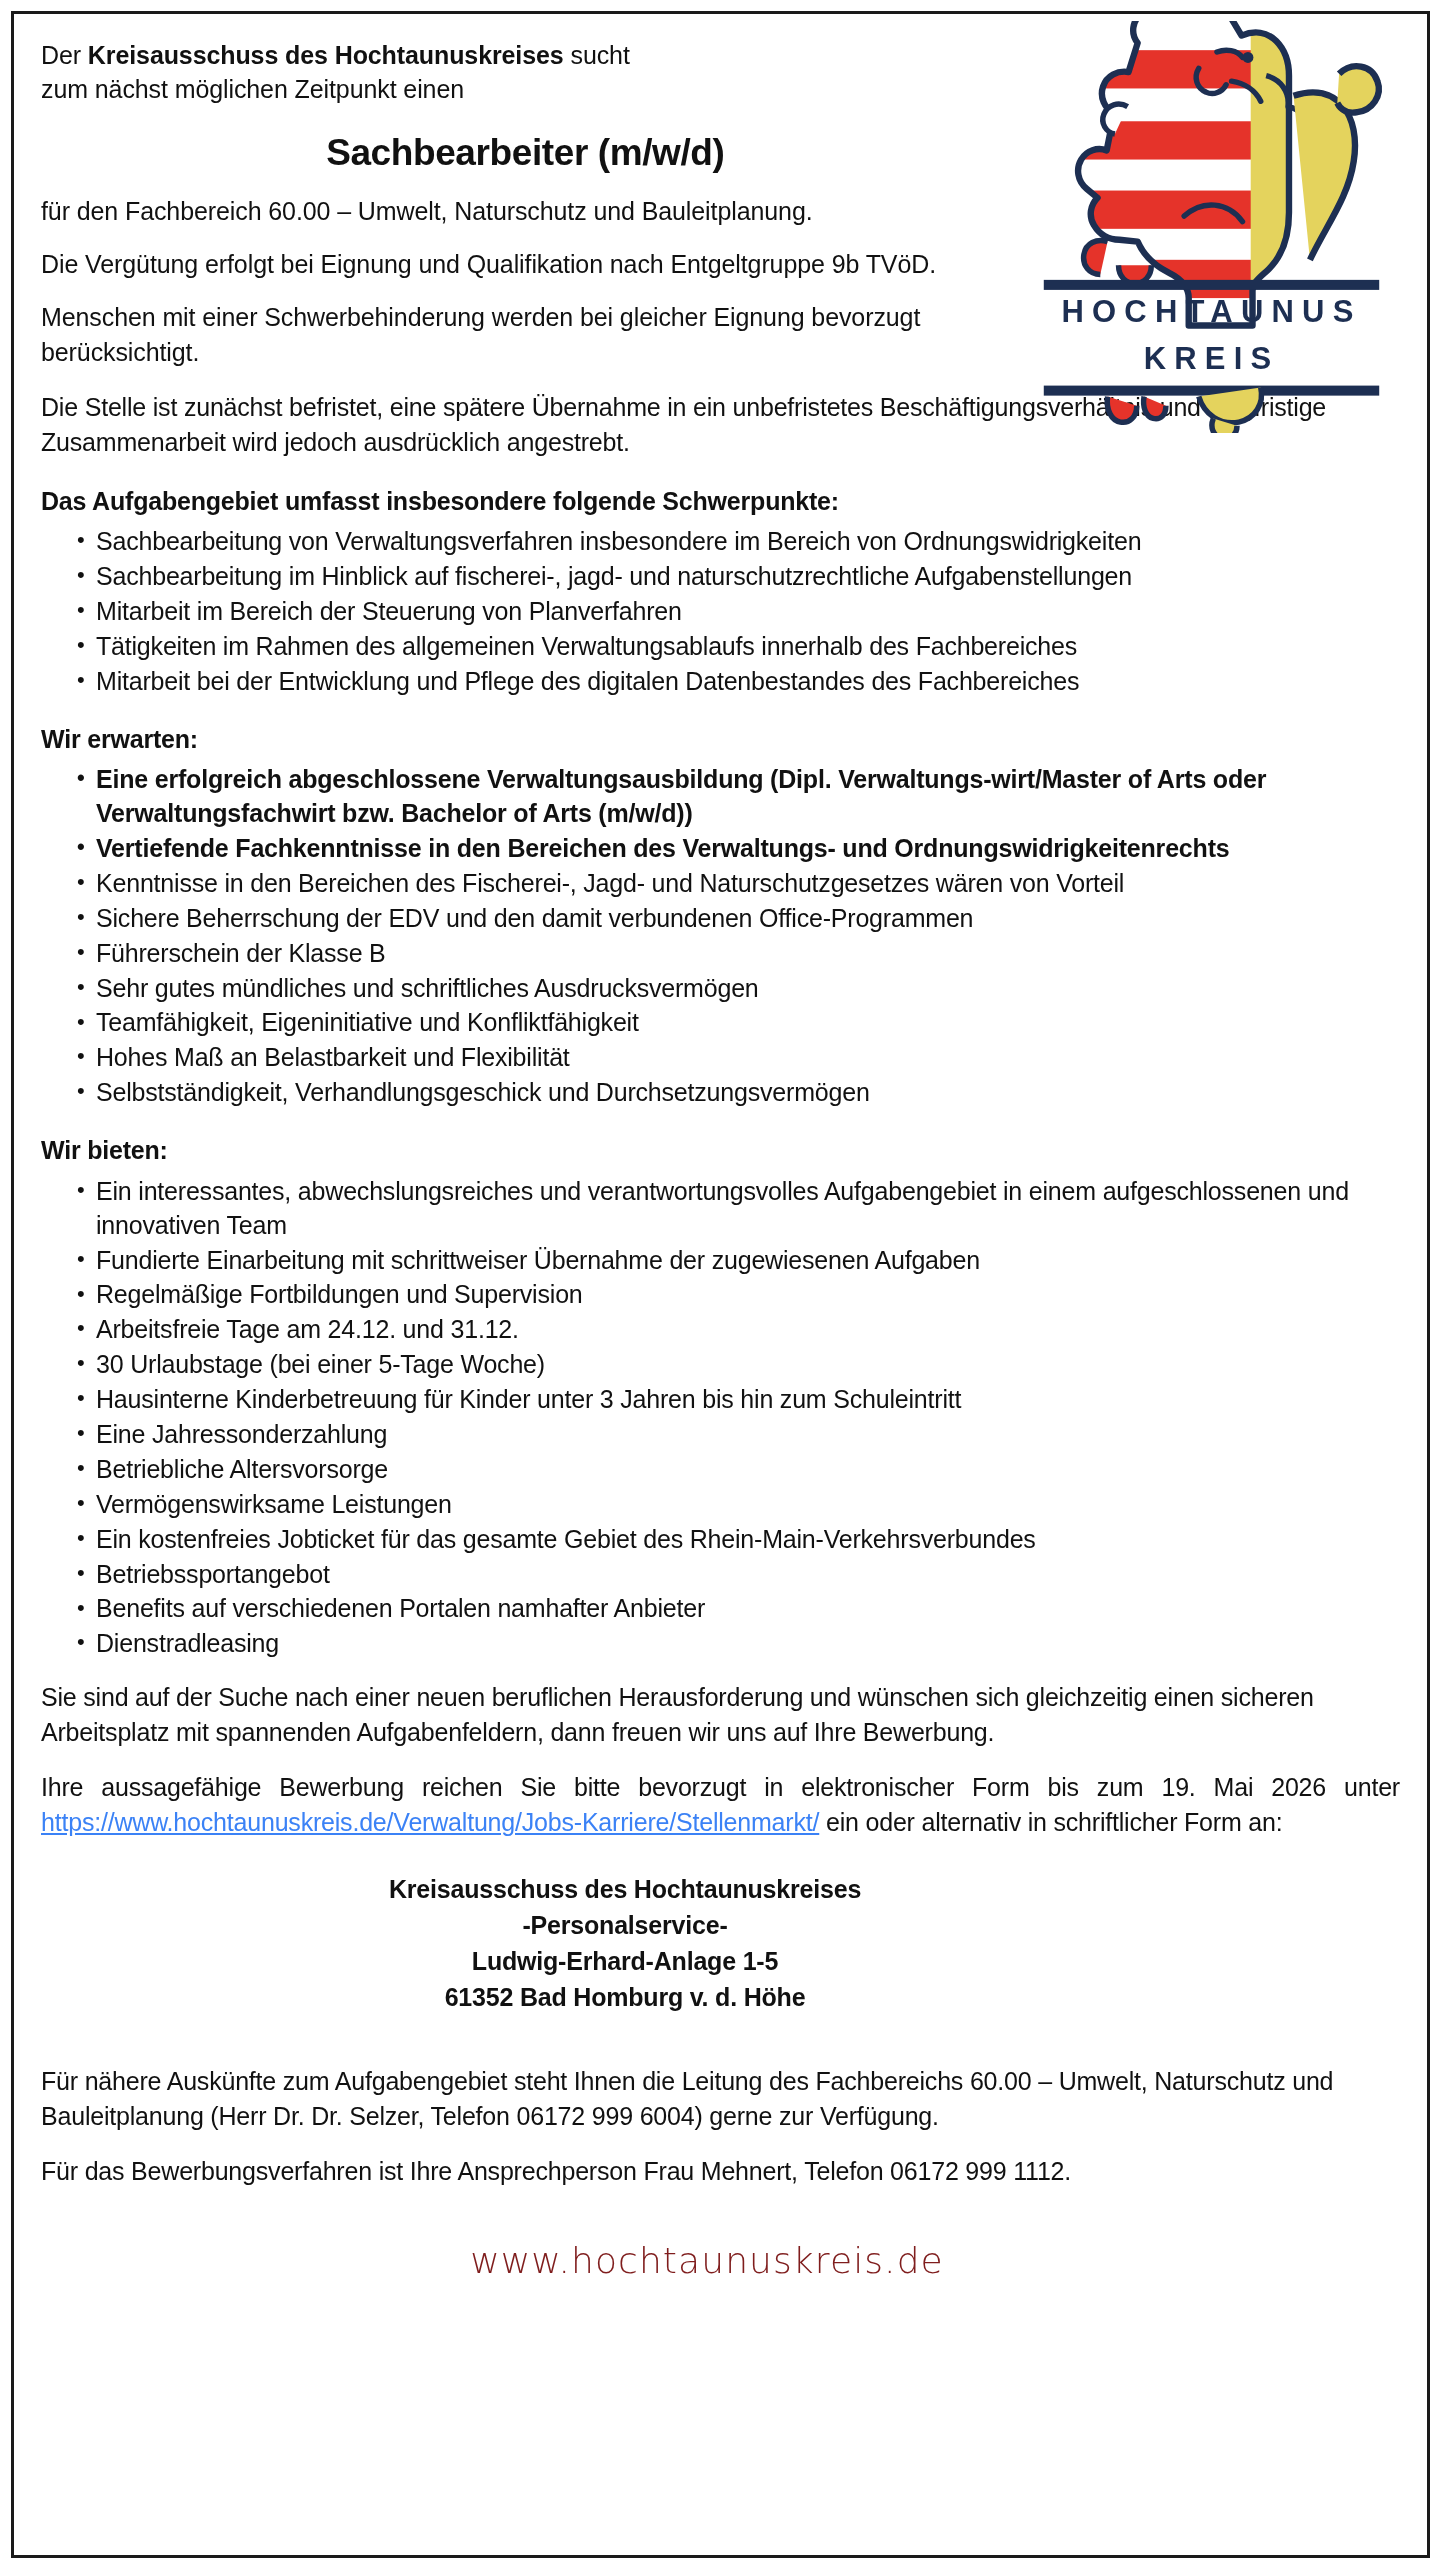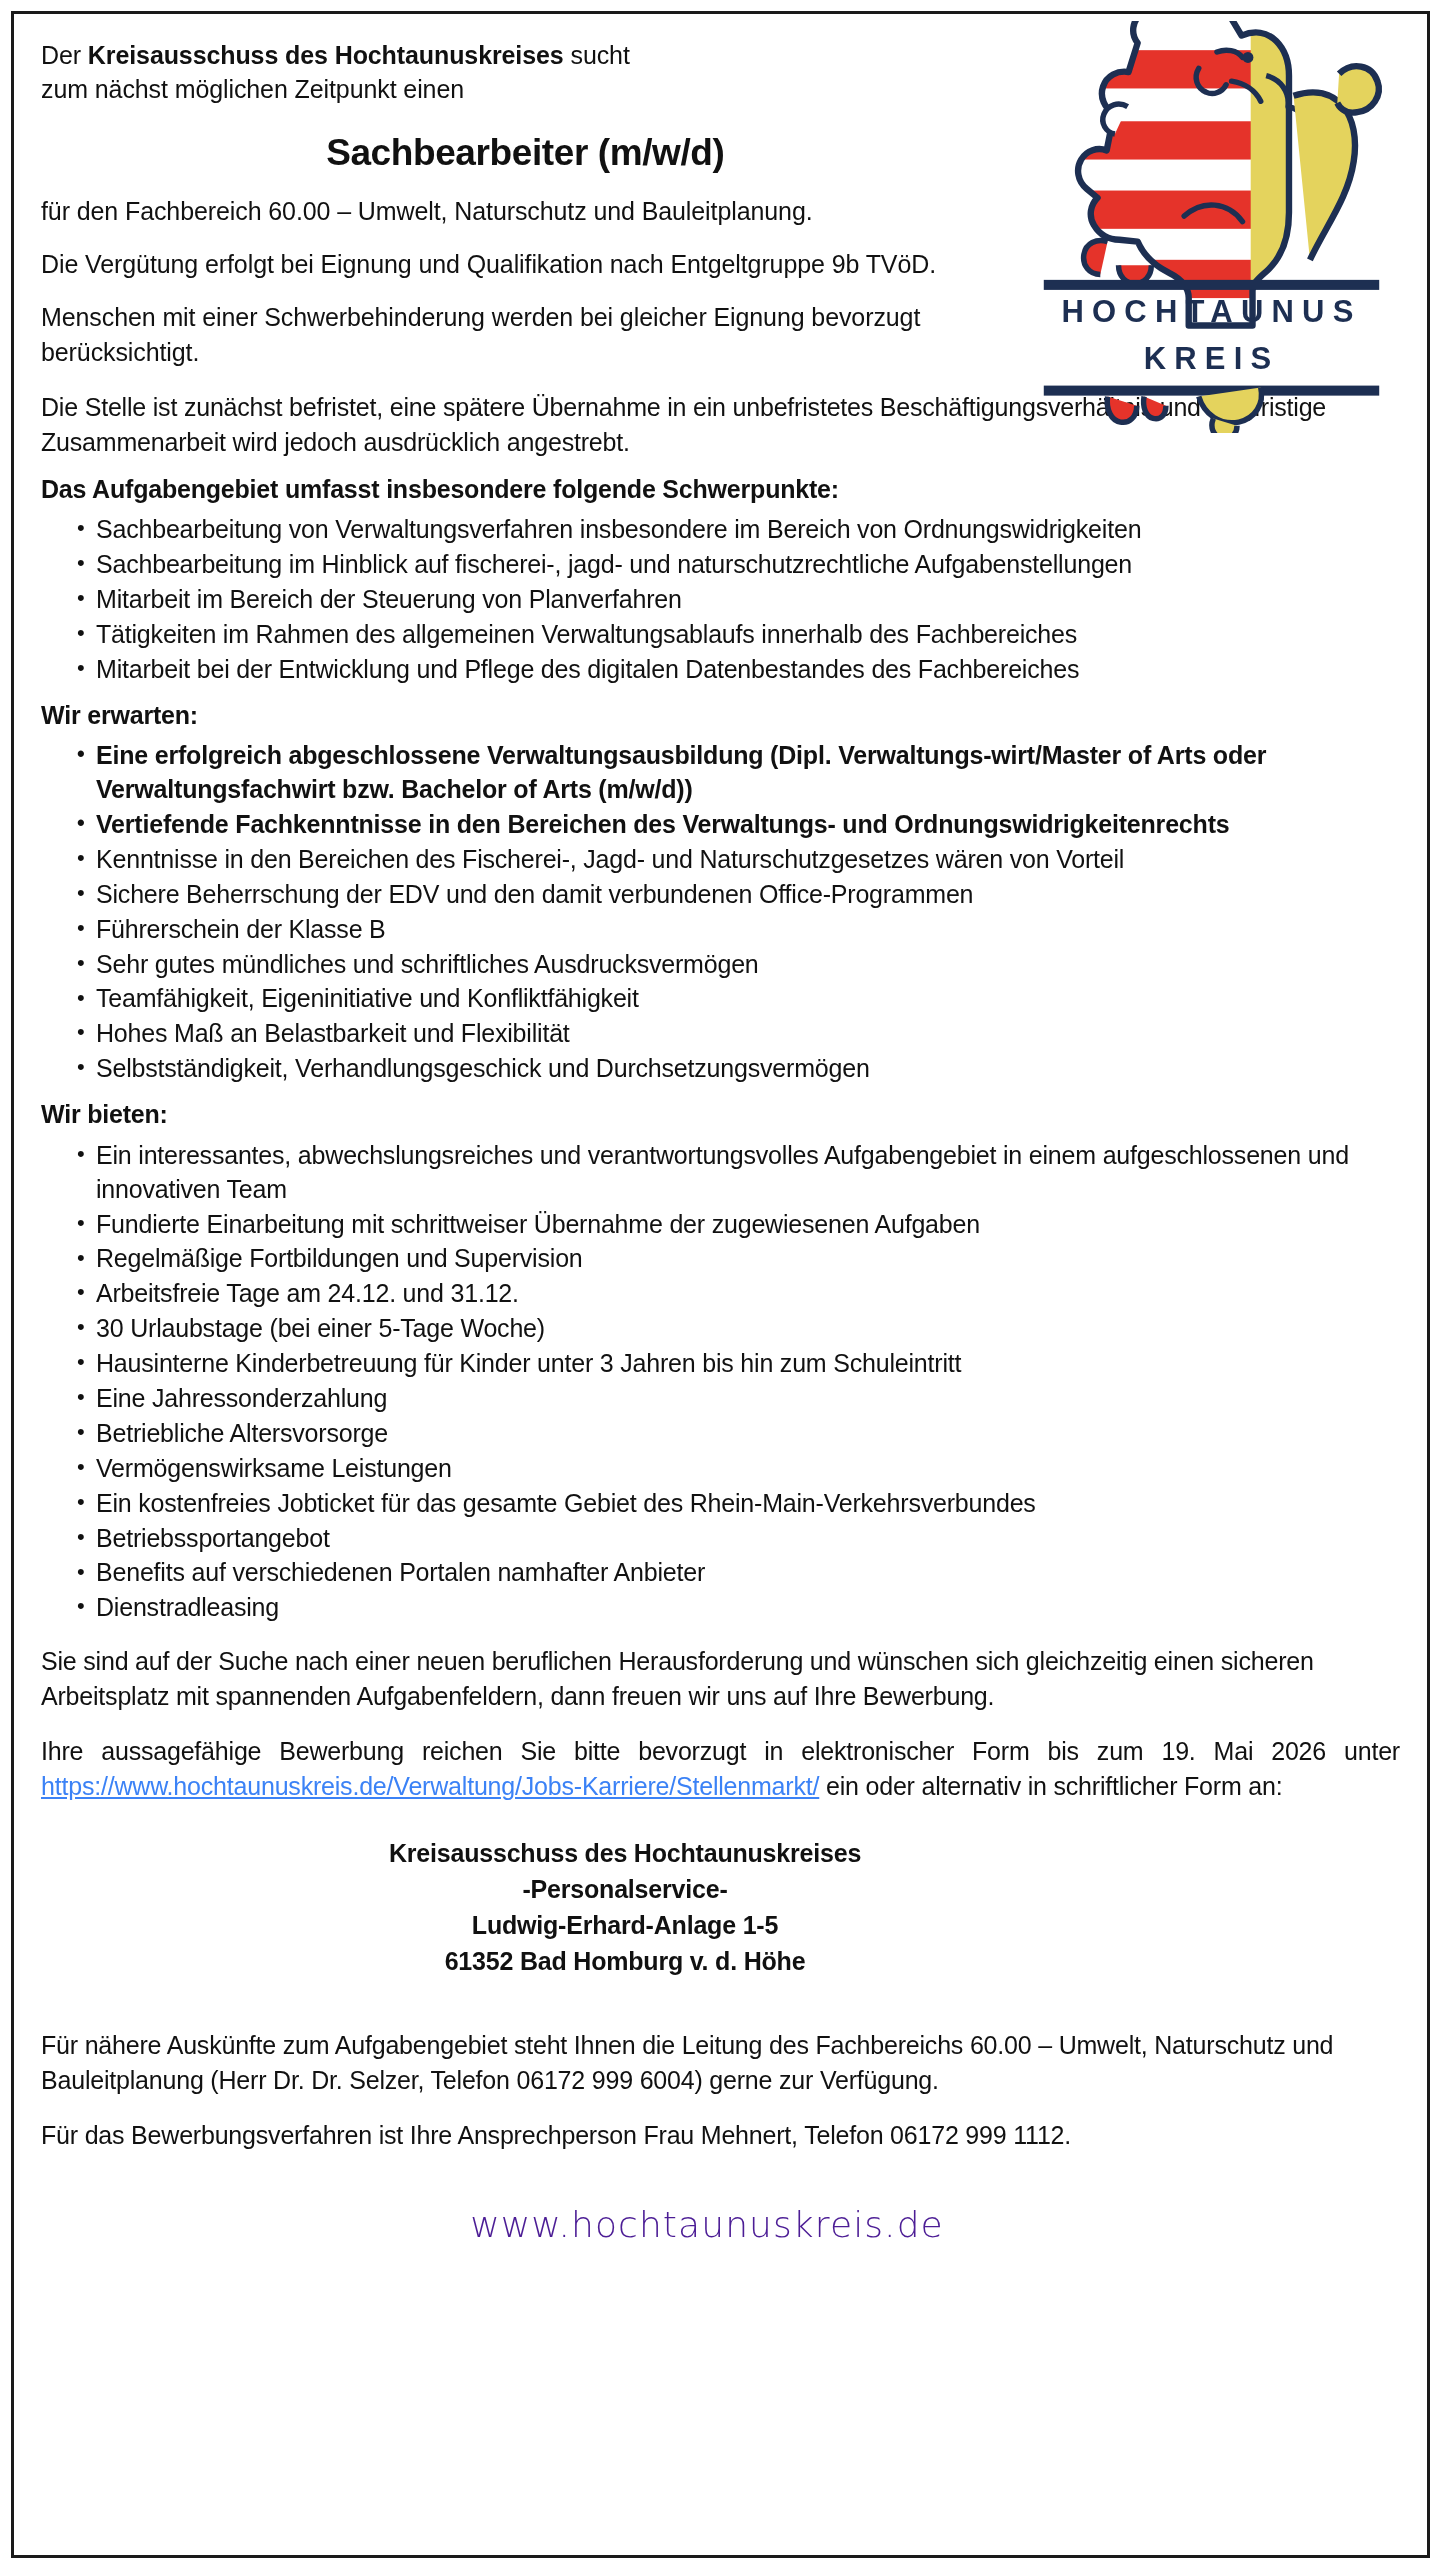--- a/index.html
+++ b/index.html
@@ -81,21 +81,21 @@
     letter-spacing: -0.2px;
     margin-top: 20px;
   }
   .body-para.justify { text-align: justify; }
 
   .section-head {
     font-size: 25px;
     font-weight: bold;
     line-height: 35px;
     letter-spacing: -0.2px;
-    margin-top: 12px;
+    margin-top: 24px;
   }
 
   ul.bullets {
     list-style: none;
     margin: 5.5px 0 0 0;
     padding: 0 0 0 36px;
   }
   ul.bullets li {
     position: relative;
     font-size: 25px;
@@ -129,21 +129,21 @@
     color: #3b82f6;
   }
 
   .footer-url {
     text-align: center;
     font-size: 36px;
     letter-spacing: 1.1px;
     margin-top: 51px;
     font-family: "DejaVu Sans", sans-serif;
     font-weight: 300;
-    color: #4c1d95;
+    color: #7f1d1d;
     padding-right: 27px;
   }
 </style>
 </head>
 <body>
 
 <div class="page">
   <div class="inner">
 
     <div class="logo">

